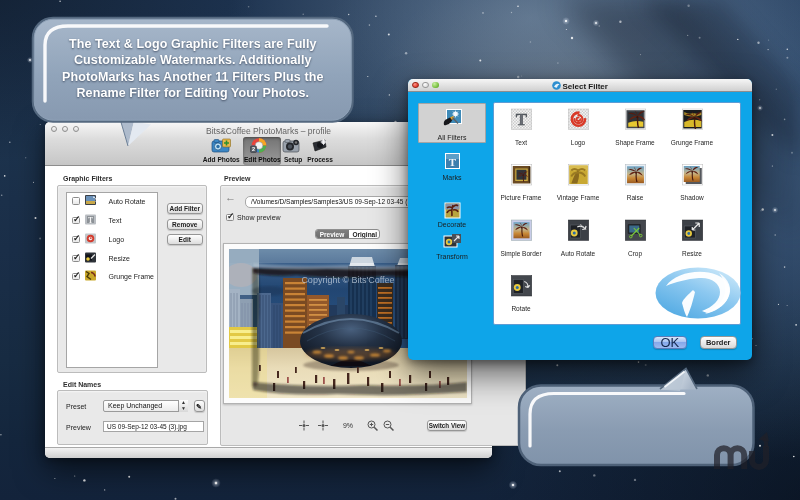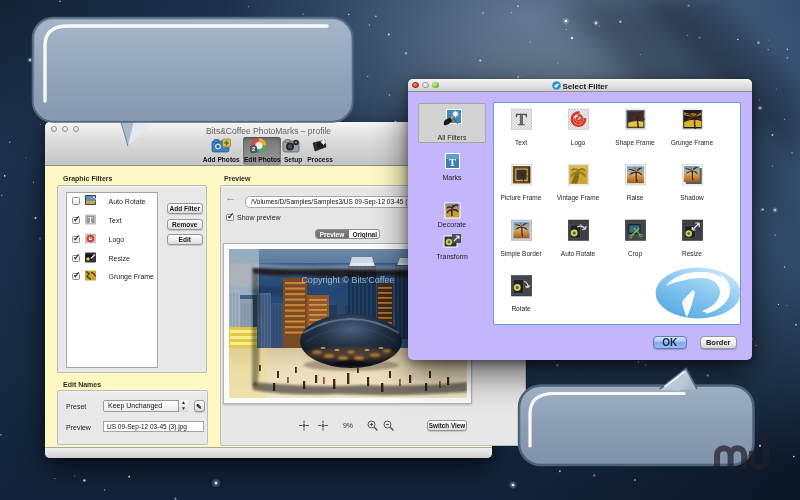--- a/index.html
+++ b/index.html
@@ -286,21 +286,21 @@
       <circle cx="700" cy="460" r="0.8250000000000001" fill="#fff" opacity="0.95"></circle>
       <circle cx="30" cy="60" r="3.08" fill="url(#starglow)"></circle>
       <circle cx="30" cy="60" r="0.77" fill="#fff" opacity="0.95"></circle>
       <circle cx="640" cy="420" r="3.5200000000000005" fill="url(#starglow)"></circle>
       <circle cx="640" cy="420" r="0.8800000000000001" fill="#fff" opacity="0.95"></circle>
       <circle cx="775" cy="210" r="3.3000000000000003" fill="url(#starglow)"></circle>
       <circle cx="775" cy="210" r="0.8250000000000001" fill="#fff" opacity="0.95"></circle>
 
 </svg>
 
-<div class="win" id="mainwin" style="left:45px;top:122px;width:447px;height:336px;background:#fef9c3;box-shadow:0 12px 30px rgba(0,0,0,0.55),0 2px 8px rgba(0,0,0,0.35)">
+<div class="win" id="mainwin" style="left:45px;top:122px;width:447px;height:336px;background:#ffffff;box-shadow:0 12px 30px rgba(0,0,0,0.55),0 2px 8px rgba(0,0,0,0.35)">
 
  <div class="abs" style="left:0;top:0;width:447px;height:44px;border-radius:5px 5px 0 0;background:linear-gradient(#f7f7f7,#dcdcdc 40%,#c6c6c6);border-bottom:1px solid #8d8d8d"></div>
  <div class="abs" style="left:0;top:0;width:447px;text-align:center;font-size:8.5px;color:#636363;top:3.5px">Bits&amp;Coffee PhotoMarks – profile</div>
  <div class="tl" style="left:5.5px;top:3.5px;border:1px solid #8f8f8f;background:linear-gradient(#fdfdfd,#d8d8d8)"></div>
  <div class="tl" style="left:16.5px;top:3.5px;border:1px solid #8f8f8f;background:linear-gradient(#fdfdfd,#d8d8d8)"></div>
  <div class="tl" style="left:27.5px;top:3.5px;border:1px solid #8f8f8f;background:linear-gradient(#fdfdfd,#d8d8d8)"></div>
 
  <div class="abs" style="left:198px;top:15px;width:38px;height:28px;border-radius:3px;background:linear-gradient(#747474,#9c9c9c);box-shadow:inset 0 1px 3px rgba(0,0,0,0.4)"></div>
 
  <svg class="abs" style="left:150px;top:16px" width="200" height="16" viewBox="0 0 200 16">
@@ -616,21 +616,21 @@
   <path d="M24 133 q60 6 110 3 q60 2 104 -3 v10 q-70 5 -130 2 q-50 2 -84 -4 Z" fill="#1a130d" opacity="0.55"></path>
  </g>
  <g filter="url(#blur1)">
   <path d="M24 14 q40 4 90 2 q60 2 124 -2 v5 q-70 4 -140 1 q-44 2 -74 -2 Z" fill="#c7d2da" opacity="0.4"></path>
  </g>
  <rect x="0" y="0" width="238" height="14" fill="#9db1c2" opacity="0.35"></rect>
  <rect x="0" y="14" width="23" height="64" fill="#b8c4cc" opacity="0.2"></rect>
  <text x="119" y="34" font-size="9" fill="#c2cedc" opacity="0.78" text-anchor="middle">Copyright © Bits'Coffee</text>
 </svg>
 
-<div class="win" id="selwin" style="left:407.5px;top:79px;width:344.5px;height:281px;background:#c4b5fd;box-shadow:0 14px 34px rgba(0,0,0,0.6),0 3px 10px rgba(0,0,0,0.4)">
+<div class="win" id="selwin" style="left:407.5px;top:79px;width:344.5px;height:281px;background:#0ea5e9;box-shadow:0 14px 34px rgba(0,0,0,0.6),0 3px 10px rgba(0,0,0,0.4)">
  <div class="abs" style="left:0;top:0;width:344.5px;height:12.5px;border-radius:5px 5px 0 0;background:linear-gradient(#f6f6f6,#d0d0d0);border-bottom:1px solid #8d8d8d"></div>
  <div class="tl" style="width:6.4px;height:6.4px;left:4.8px;top:3px;background:radial-gradient(circle at 35% 30%,#ff9a8a,#e8463a 60%,#b02318);border:0.5px solid #9a2a1a"></div>
  <div class="tl" style="width:6.4px;height:6.4px;left:14.8px;top:3px;background:radial-gradient(circle at 35% 30%,#ffffff,#dcdcdc 70%,#b8b8b8);border:0.5px solid #9a9a9a"></div>
  <div class="tl" style="width:6.4px;height:6.4px;left:24.8px;top:3px;background:radial-gradient(circle at 35% 30%,#c8f0a0,#7cc244 60%,#4e8c1e)"></div>
  <svg class="abs" style="left:144px;top:2px" width="9" height="9" viewBox="0 0 9 9">
         <circle cx="4.5" cy="4.5" r="4.3" fill="#2e8fd0"></circle>
         <path d="M2 5.5 Q4.5 1.5 7.5 3.5 Q5.5 4 5 6.5 Q3.5 7 2 5.5Z" fill="#fff" opacity="0.9"></path>
       </svg>
  <div class="abs" style="left:155px;top:2.5px;font-size:8px;font-weight:bold;color:#1a1a1a">Select Filter</div>
 
@@ -818,40 +818,41 @@
           <stop offset="45%" stop-color="#8cc8f0"></stop>
           <stop offset="100%" stop-color="#4ea8e2"></stop>
         </linearGradient>
       </defs>
  <ellipse cx="43" cy="28" rx="42.5" ry="25.5" fill="url(#plogo)"></ellipse>
  <path d="M11 21 C20 8 45 3 62 10 C72 14 76 22 74 30 C72 38 64 45 52 48 L47 46 C58 42 65 35 65 27 C65 18 56 12 44 13 C32 14 20 17 11 21 Z" fill="#fff" opacity="0.96"></path>
  <path d="M64 8 C74 14 78 24 73 33 C69 41 60 47 50 49 C59 44 68 37 70 28 C71 20 68 13 64 8 Z" fill="#fff" opacity="0.9"></path>
  <path d="M38 25 C34 29 28 34 27 38 C29 45 30 49 32 52 C35 46 38 36 40 27 Z" fill="#fff" opacity="0.96"></path>
 </svg>
 
-<div class="abs" style="left:652.8px;top:336px;width:34px;height:13.2px;border-radius:4px;border:1px solid #5a7cba;background:linear-gradient(#d8e6fa,#a8c4f2 45%,#84a8ea 50%,#9cbaf0);box-shadow:0 1px 1px rgba(0,0,0,0.2);font-size:10px;color:#16294e;text-align:center;line-height:12.5px;font-weight:bold">OK</div>
+<div class="abs" style="left:652.8px;top:336px;width:34px;height:13.2px;border-radius:4px;border:1px solid #5a7cba;background:linear-gradient(#d8e6fa,#a8c4f2 45%,#84a8ea 50%,#9cbaf0);box-shadow:0 1px 1px rgba(0,0,0,0.2);font-size:13px;color:#16294e;text-align:center;line-height:12.5px;font-weight:normal">OK</div>
 <div class="abs" style="left:699.5px;top:336px;width:37.5px;height:13.2px;border-radius:4px;border:1px solid #969696;background:linear-gradient(#fefefe,#ececec 50%,#d8d8d8);box-shadow:0 1px 1px rgba(0,0,0,0.2);font-size:7.5px;color:#222;text-align:center;line-height:12.5px;font-weight:bold">Border</div>
 
 <svg class="abs" style="left:28px;top:13px" width="330" height="140" viewBox="0 0 330 140">
  <defs>
   <linearGradient id="bub1" x1="0" y1="0" x2="0" y2="1">
           <stop offset="0%" stop-color="#a7b7ca"></stop>
           <stop offset="55%" stop-color="#91a4ba"></stop>
           <stop offset="100%" stop-color="#8799b0"></stop>
         </linearGradient>
  </defs>
  <g>
   <path d="M92.5 107.5 L106 108.5 L100 133 Z" fill="#aebbcc"></path>
   <path d="M106 108.5 L123 111.5 L100 133 Z" fill="#e3e9f1"></path>
   <path d="M92.5 107.5 L100 133" stroke="#6a7e95" stroke-width="1"></path>
   <rect x="5" y="5" width="319.5" height="103.5" rx="20" fill="url(#bub1)" stroke="#54687f" stroke-width="2.5"></rect>
   <rect x="6.2" y="6.2" width="317" height="101" rx="19" fill="none" stroke="#8fa2b8" stroke-width="1"></rect>
   <path d="M17 88 L17 32 Q17 13 40 13 L299 13" fill="none" stroke="#fdfdfe" stroke-width="3.4" stroke-linecap="round" opacity="0.95"></path>
  </g>
 </svg>
+<div class="abs" style="left:33px;top:36.2px;width:319.5px;text-align:center;font-size:12.5px;line-height:16.3px;font-weight:bold;color:#fff;text-shadow:0 1px 2px rgba(25,35,55,0.65);letter-spacing:0.1px">The Text &amp; Logo Graphic Filters are Fully<br>Customizable Watermarks. Additionally<br>PhotoMarks has Another 11 Filters Plus the<br>Rename Filter for Editing Your Photos.</div>
 
 <svg class="abs" style="left:514px;top:362px" width="246" height="110" viewBox="0 0 246 110">
  <defs>
   <linearGradient id="bub2" x1="0" y1="0" x2="0" y2="1">
           <stop offset="0%" stop-color="#9fb0c4"></stop>
           <stop offset="55%" stop-color="#8a9cb2"></stop>
           <stop offset="100%" stop-color="#8093aa"></stop>
         </linearGradient>
   <linearGradient id="tail2" x1="0" y1="0" x2="1" y2="0.3">
           <stop offset="0%" stop-color="#e9eef5"></stop>

